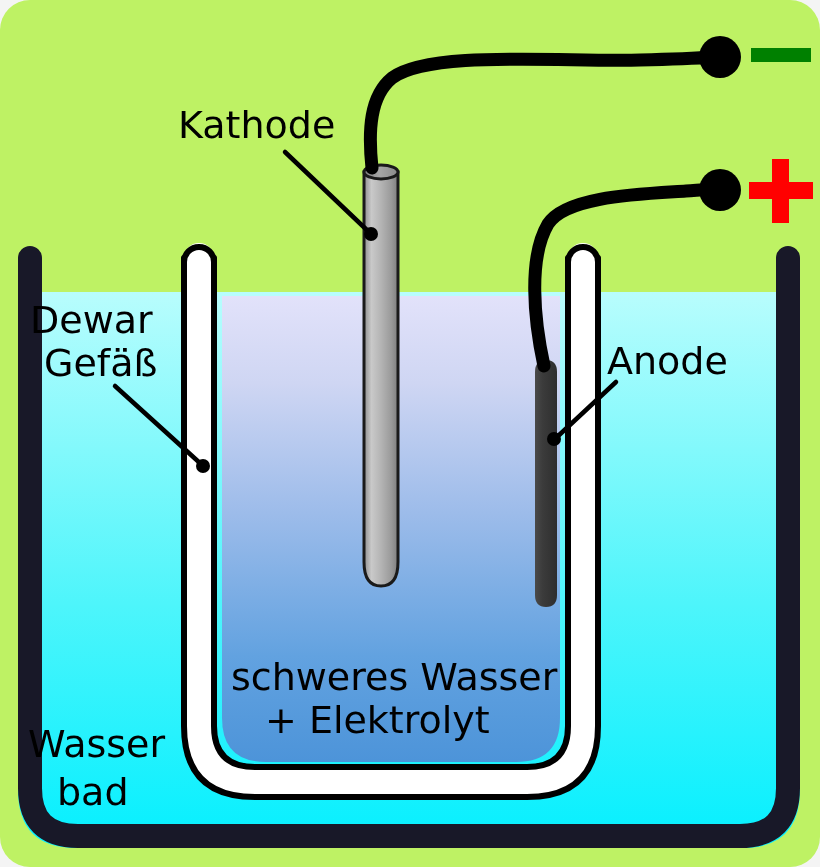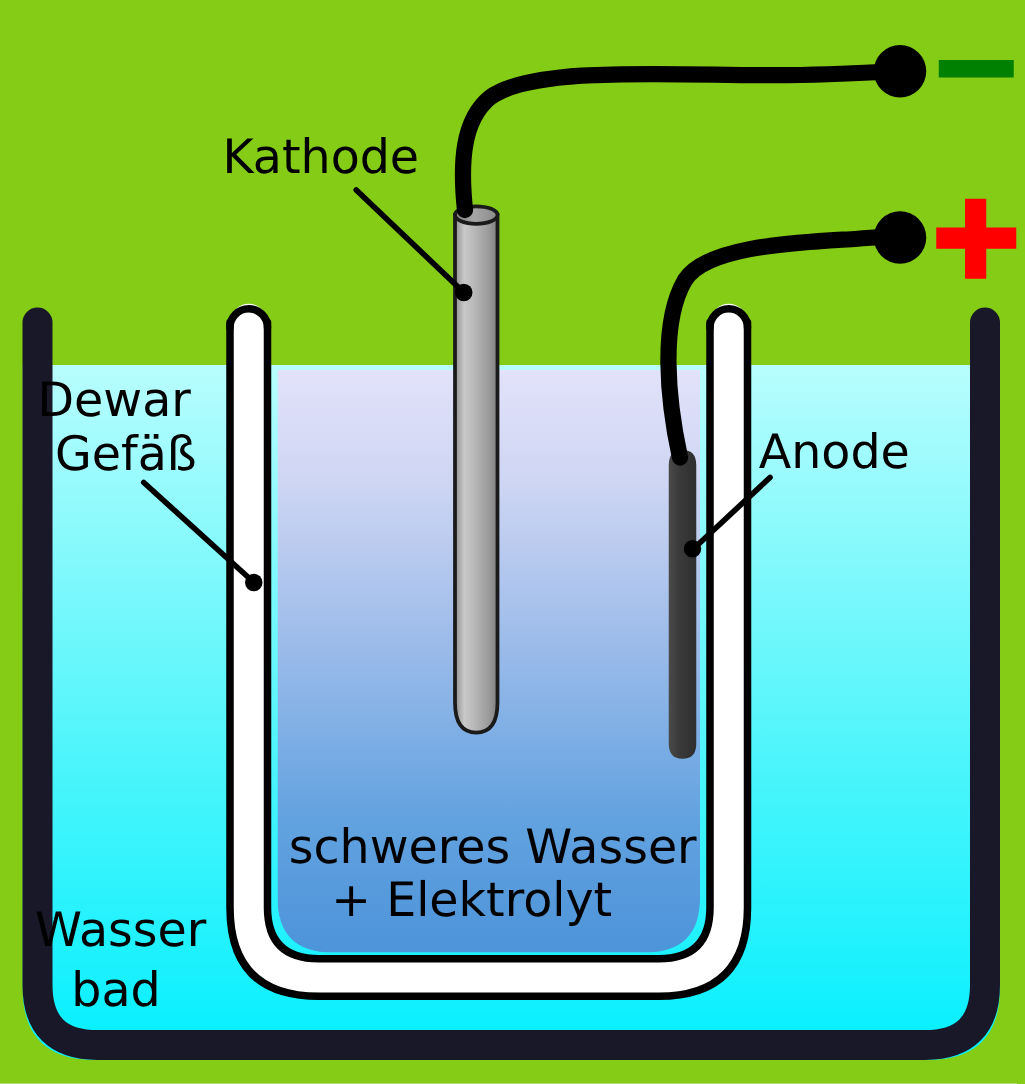--- a/index.html
+++ b/index.html
@@ -4,23 +4,24 @@
 <style>
   html, body {
     margin: 0;
     padding: 0;
     background: #f4f4f4;
   }
   #stage {
     position: relative;
     width: 820px;
     height: 867px;
-    background: #84cc16;
+    background: #bef264;
     overflow: hidden;
     font-family: "DejaVu Sans", sans-serif;
+    border-radius: 30px;
   }
   #stage svg {
     display: block;
     width: 820px;
     height: 867px;
   }
   .diagram-label {
     font-family: "DejaVu Sans", sans-serif;
     font-size: 38px;
     fill: #000000;

